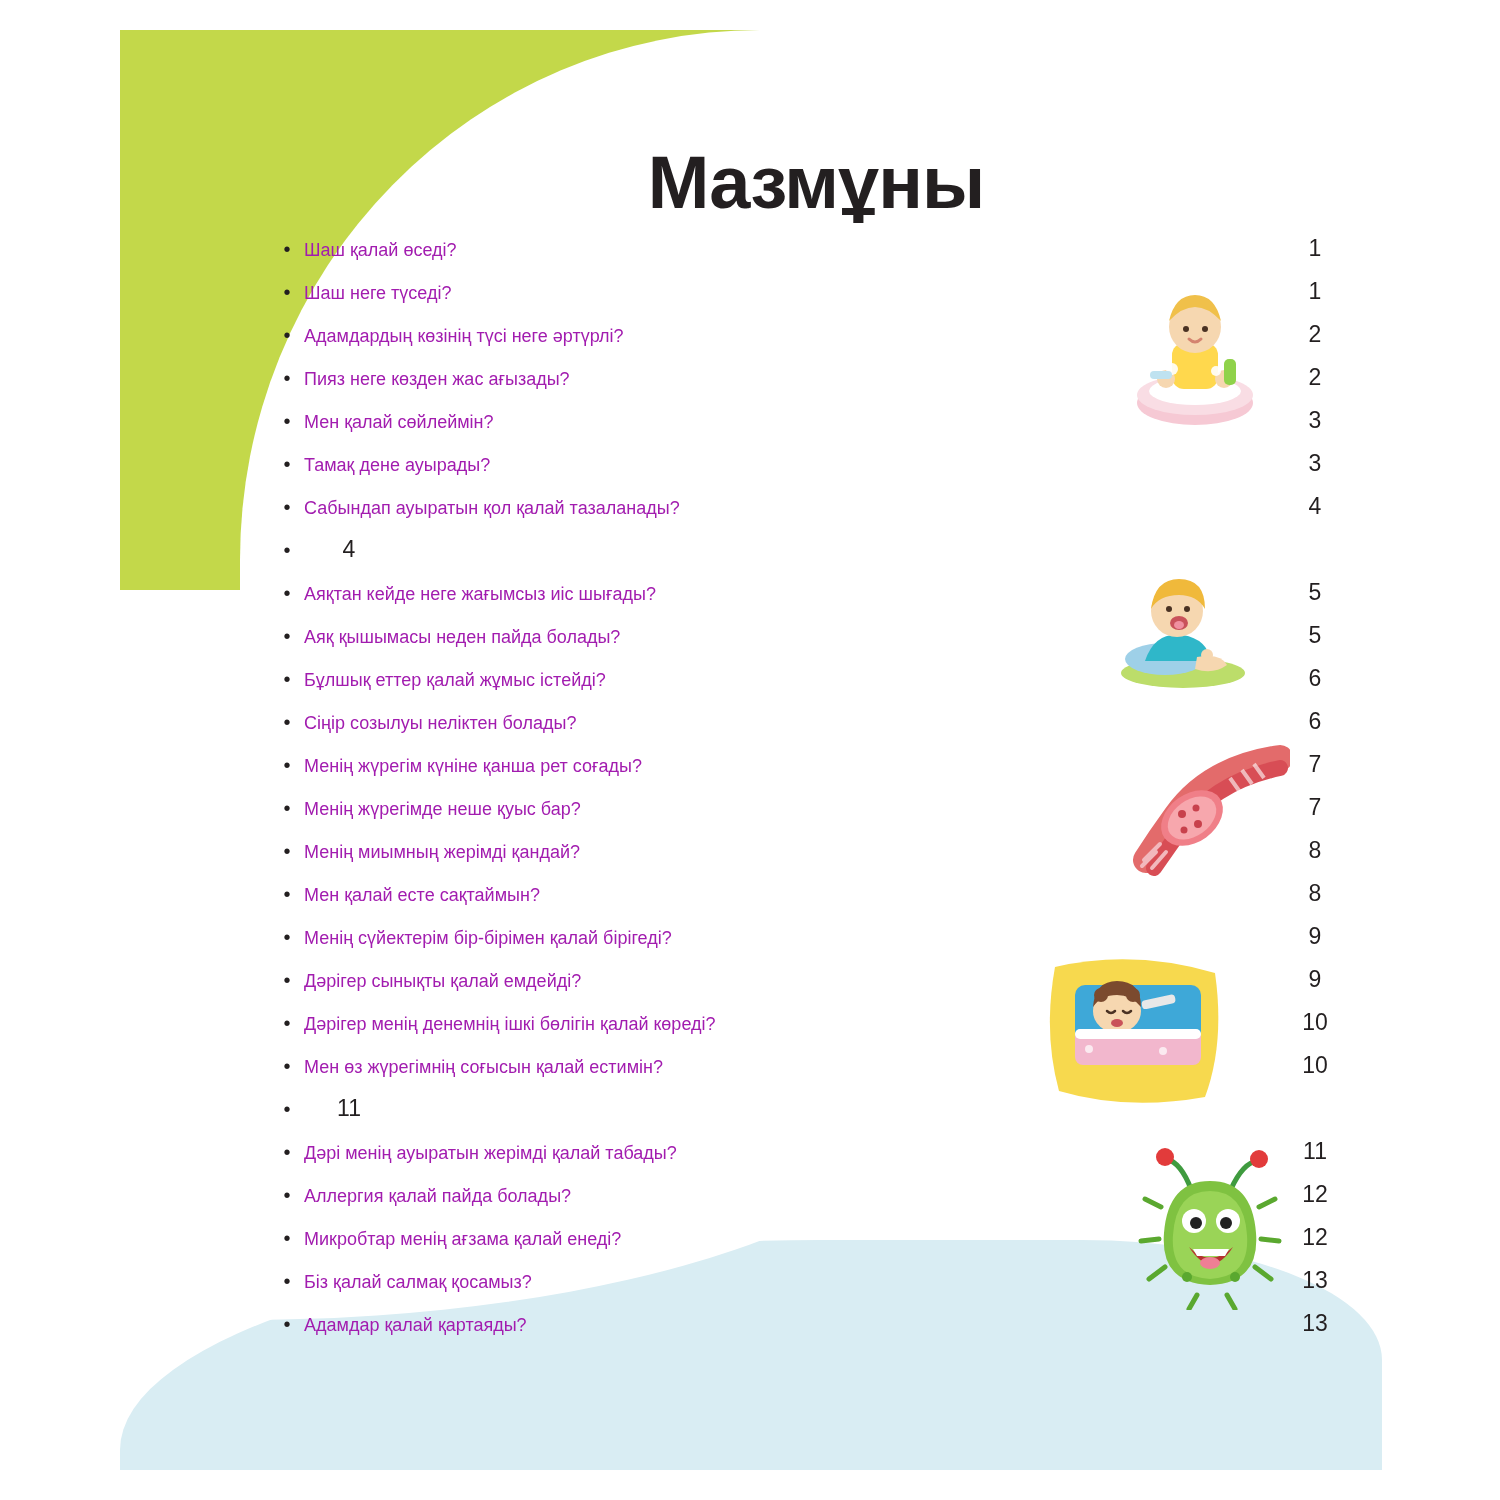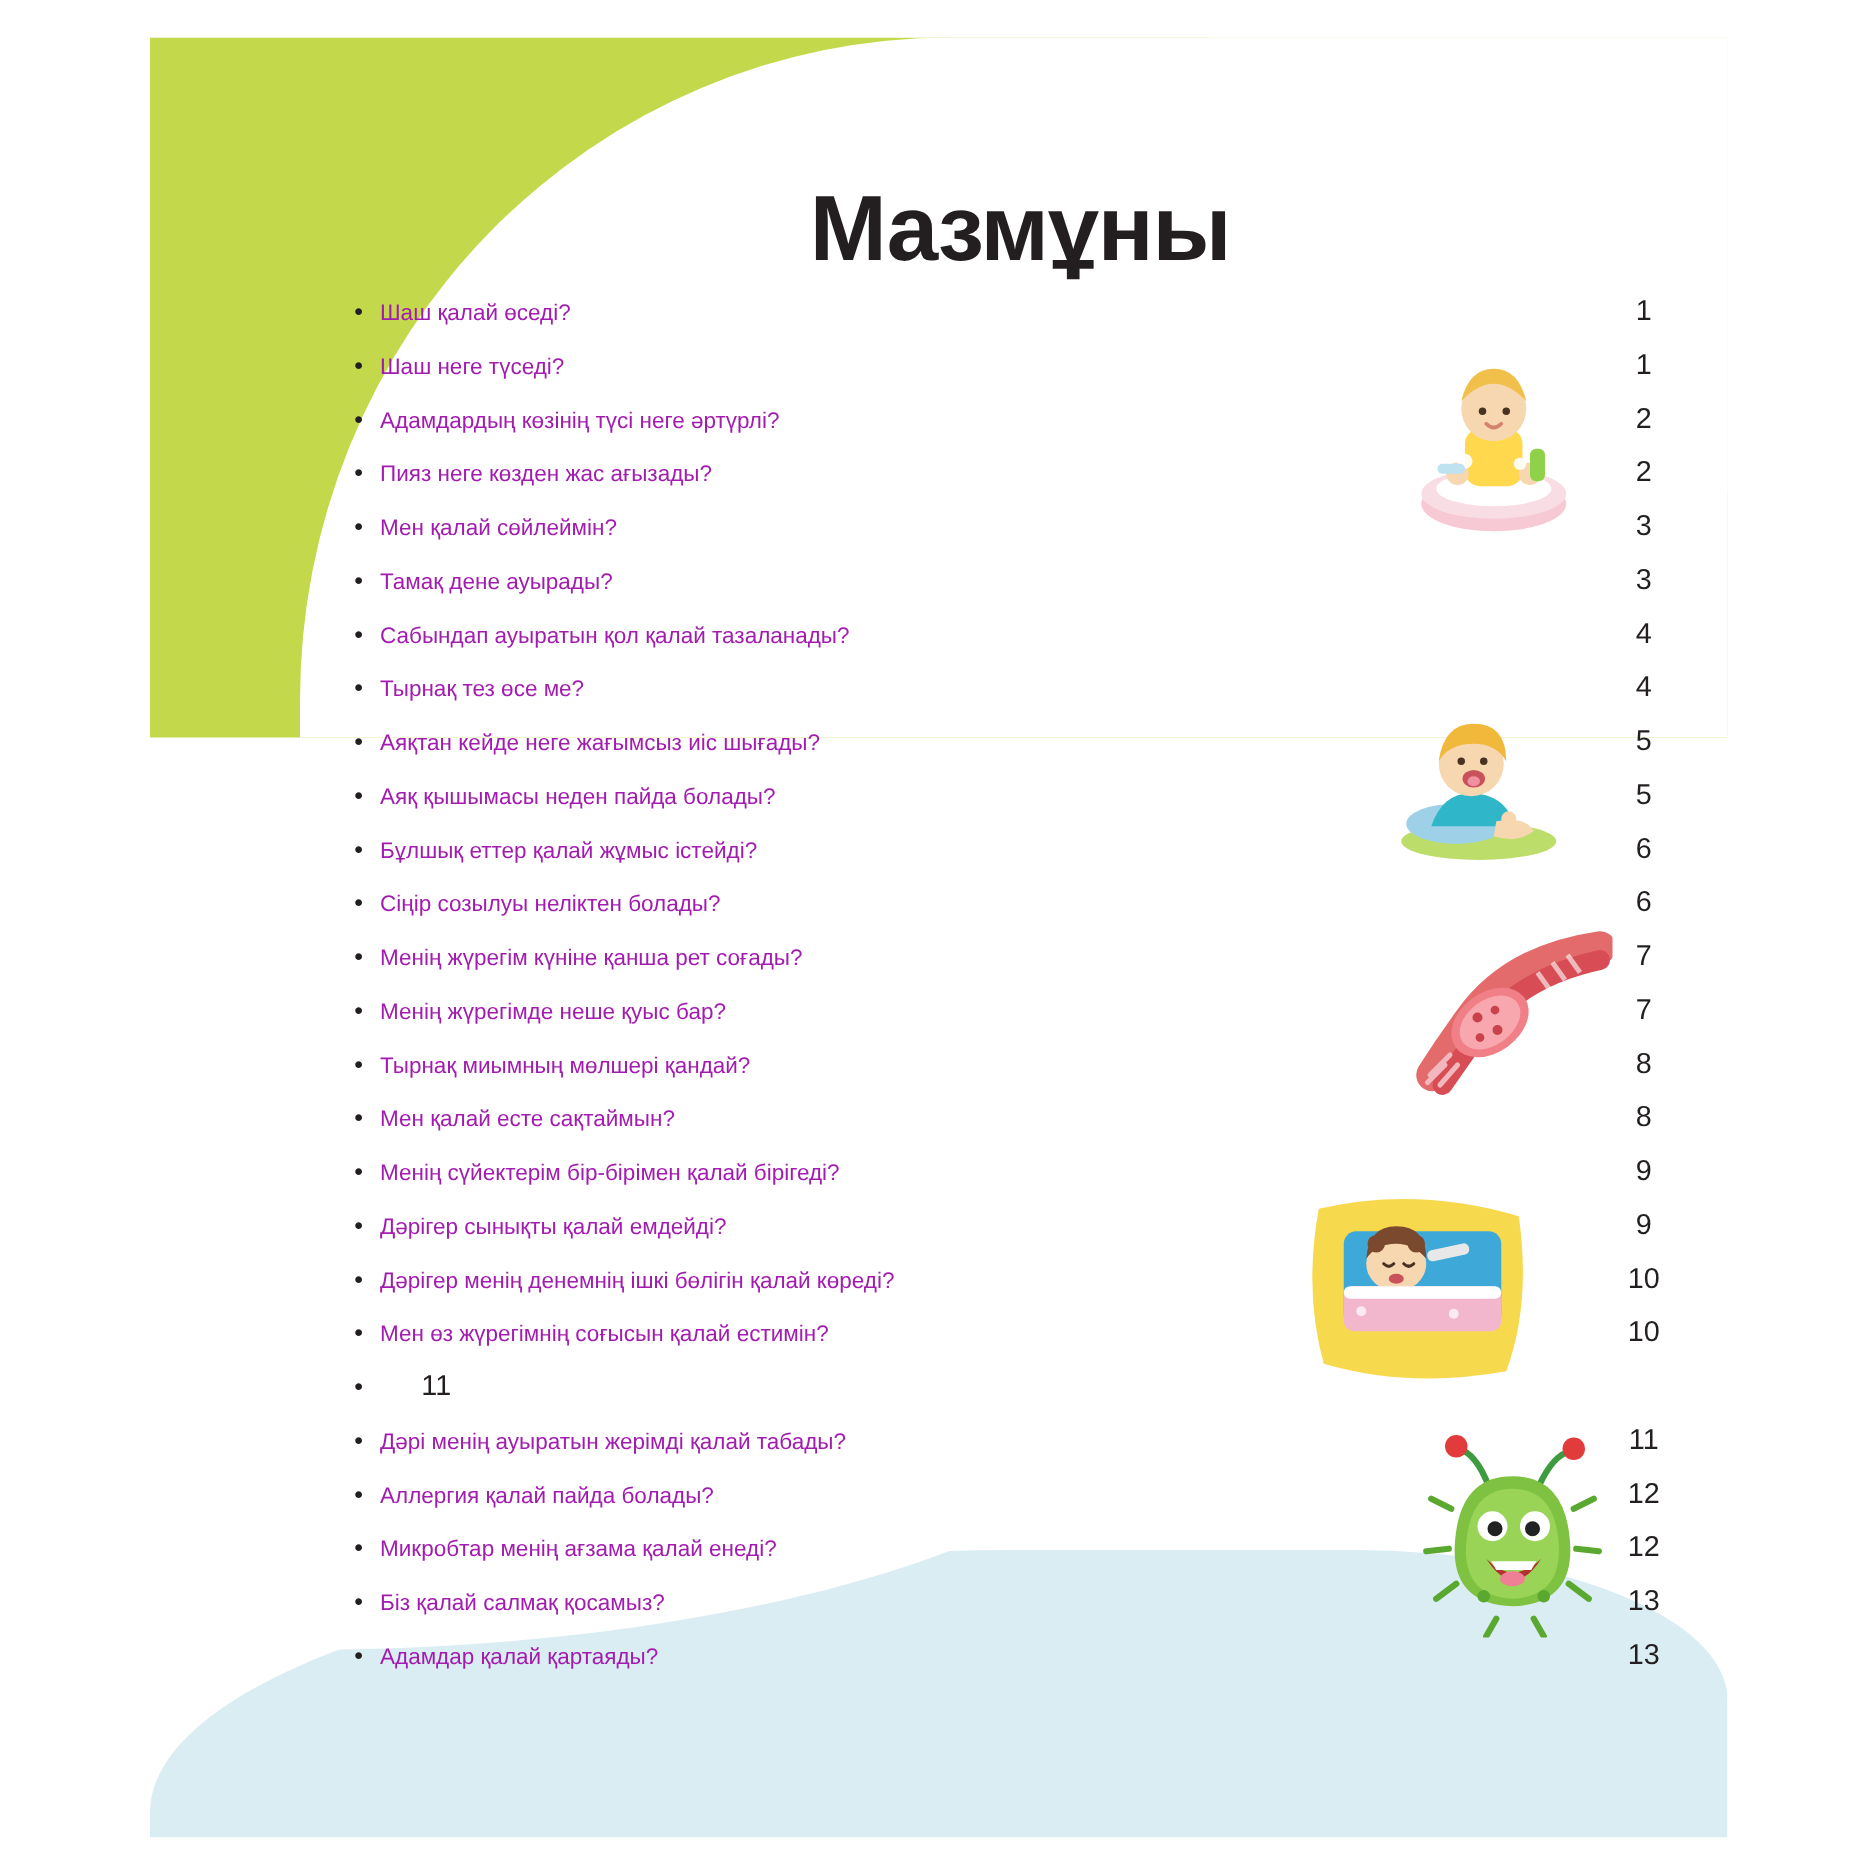--- a/index.html
+++ b/index.html
@@ -189,21 +189,20 @@
           <span class="entry-title">Тамақ дене ауырады?</span>
           <span class="entry-page">3</span>
         </div>
         <div class="toc-row">
           <span class="bullet">•</span>
           <span class="entry-title">Сабындап ауыратын қол қалай тазаланады?</span>
           <span class="entry-page">4</span>
         </div>
         <div class="toc-row">
           <span class="bullet">•</span>
-          <span class="entry-title">Тырнақ тез өсе ме?</span>
           <span class="entry-page">4</span>
         </div>
         <div class="toc-row">
           <span class="bullet">•</span>
           <span class="entry-title">Аяқтан кейде неге жағымсыз иіс шығады?</span>
           <span class="entry-page">5</span>
         </div>
         <div class="toc-row">
           <span class="bullet">•</span>
           <span class="entry-title">Аяқ қышымасы неден пайда болады?</span>
@@ -224,21 +223,21 @@
           <span class="entry-title">Менің жүрегім күніне қанша рет соғады?</span>
           <span class="entry-page">7</span>
         </div>
         <div class="toc-row">
           <span class="bullet">•</span>
           <span class="entry-title">Менің жүрегімде неше қуыс бар?</span>
           <span class="entry-page">7</span>
         </div>
         <div class="toc-row">
           <span class="bullet">•</span>
-          <span class="entry-title">Тырнақ миымның мөлшері қандай?</span>
+          <span class="entry-title">Менің миымның жерімді қандай?</span>
           <span class="entry-page">8</span>
         </div>
         <div class="toc-row">
           <span class="bullet">•</span>
           <span class="entry-title">Мен қалай есте сақтаймын?</span>
           <span class="entry-page">8</span>
         </div>
         <div class="toc-row">
           <span class="bullet">•</span>
           <span class="entry-title">Менің сүйектерім бір-бірімен қалай бірігеді?</span>

